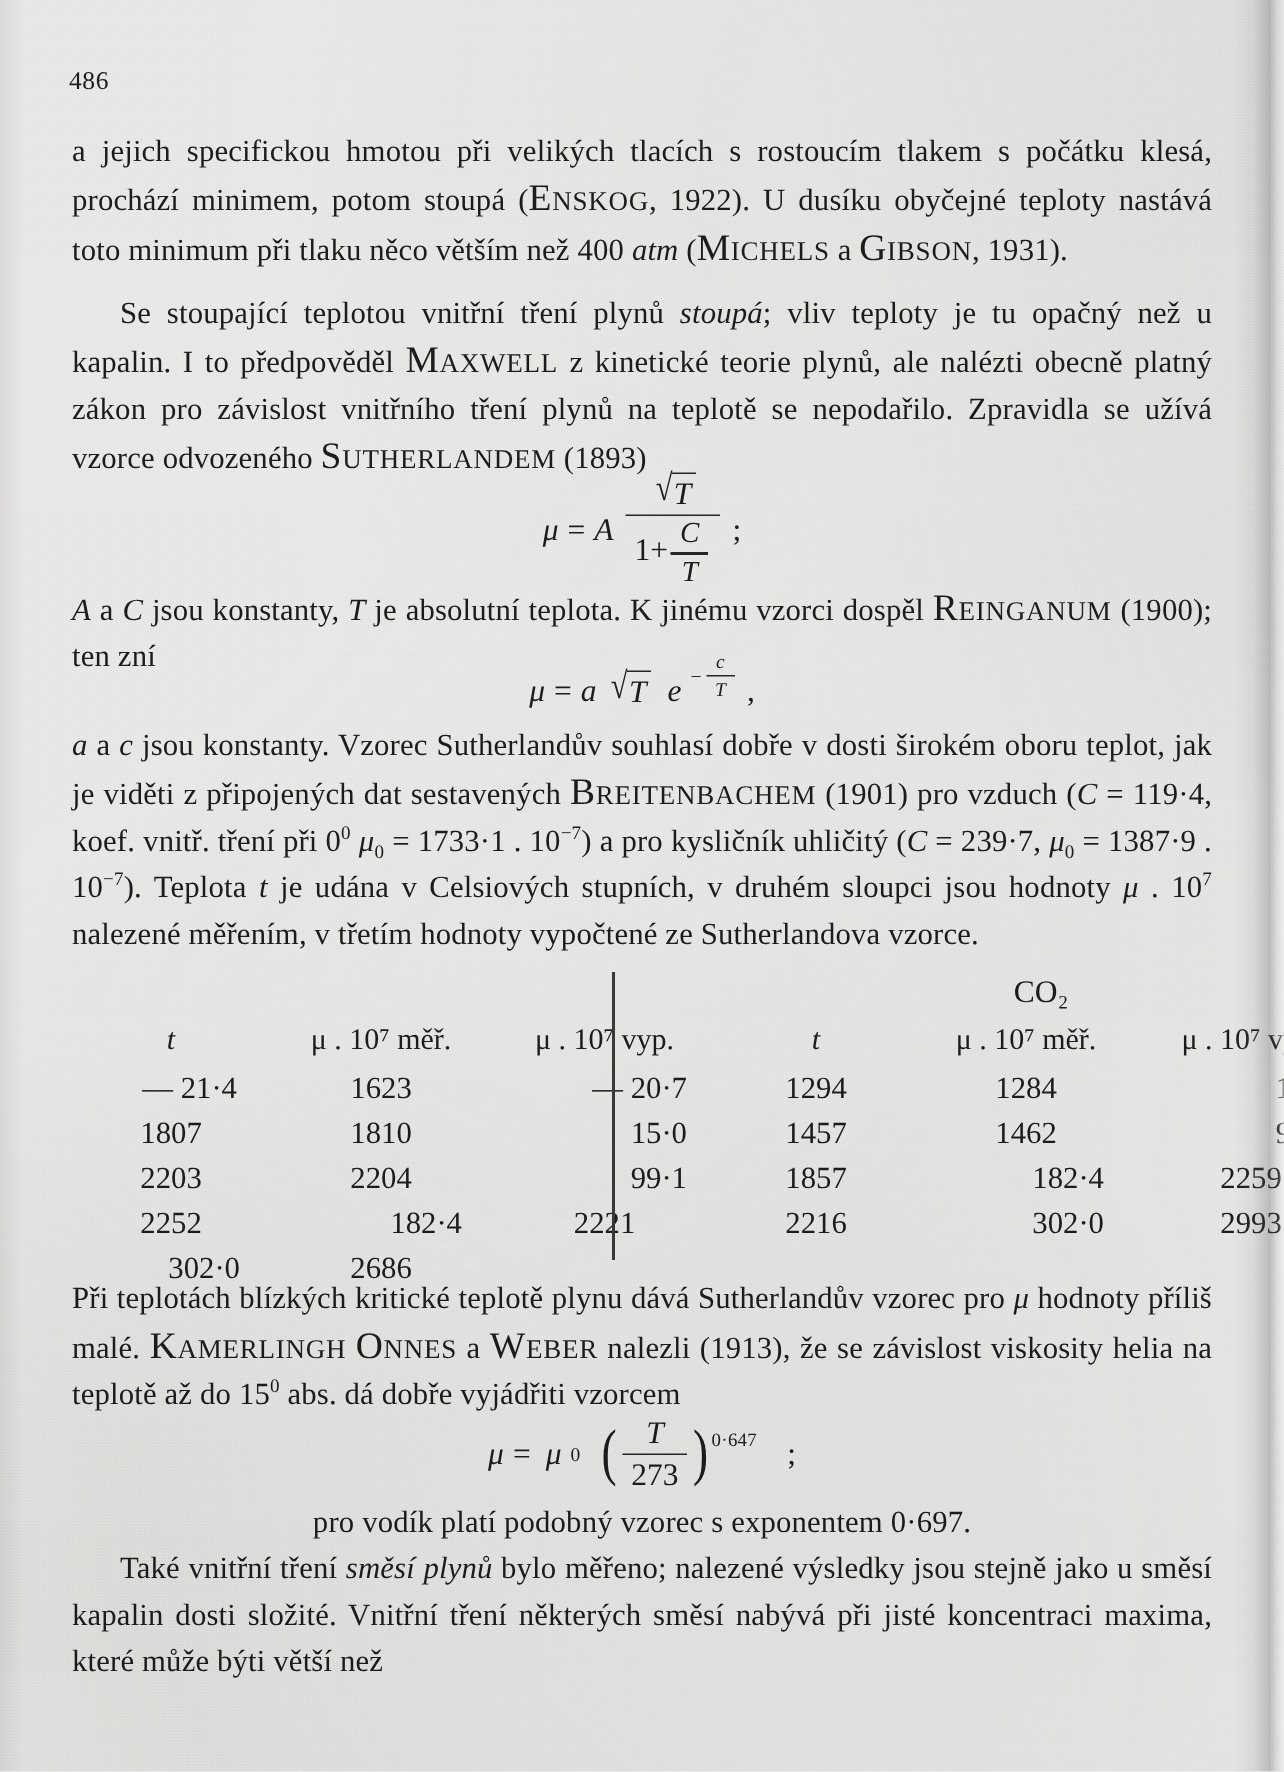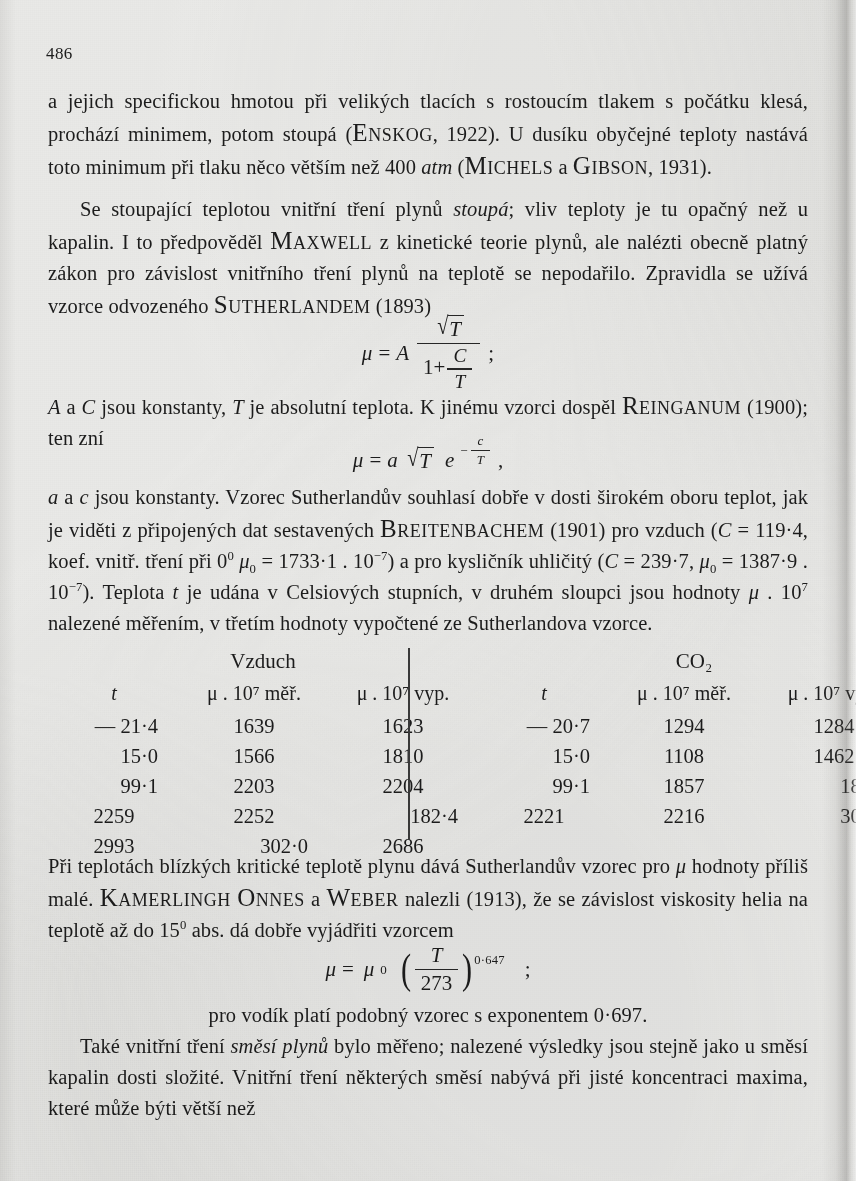--- a/index.html
+++ b/index.html
@@ -263,42 +263,40 @@
   </div>
 
   <div class="textblock" style="top:482px;">
     <p class="para"><span class="mi">a</span><span> a </span><span class="mi">c</span><span> jsou konstanty. Vzorec Sutherlandův souhlasí dobře v dosti širokém oboru teplot, jak je viděti z připojených dat sestavených </span><span class="sc">Breitenbachem</span><span> (1901) pro vzduch (</span><span class="mi">C</span><span> = 119·4, koef. vnitř. tření při 0</span><sup>0</sup><span> </span><span class="mi">μ</span><sub>0</sub><span> = 1733·1 . 10</span><sup>−7</sup><span>) a pro kysličník uhličitý (</span><span class="mi">C</span><span> = 239·7, </span><span class="mi">μ</span><sub>0</sub><span> = 1387·9 . 10</span><sup>−7</sup><span>). Teplota </span><span class="mi">t</span><span> je udána v Celsiových stupních, v druhém sloupci jsou hodnoty </span><span class="mi">μ</span><span> . 10</span><sup>7</sup><span> nalezené měřením, v třetím hodnoty vypočtené ze Sutherlandova vzorce.</span></p>
   </div>
 
   <div id="data-table" style="top:646px;">
     <div id="tbl-divider" style="top:2px; height:192px;"></div>
     <div class="tbl-grid">
 
-      <div class="gas-title" style="grid-column: 1 / span 3;">Vzduch</div>
       <div class="gas-title" style="grid-column: 4 / span 3;">CO₂</div>
 
       <div class="col-head"><span class="mi">t</span></div>
       <div class="col-head">μ . 10⁷ měř.</div>
       <div class="col-head">μ . 10⁷ vyp.</div>
       <div class="col-head"><span class="mi">t</span></div>
       <div class="col-head">μ . 10⁷ měř.</div>
       <div class="col-head">μ . 10⁷ vyp.</div>
 
       <div class="cell-t">— 21·4</div>
-      <div class="cell-v">1639</div>
       <div class="cell-v">1623</div>
       <div class="cell-t2">— 20·7</div>
       <div class="cell-v">1294</div>
       <div class="cell-v">1284</div>
 
       <div class="cell-t">15·0</div>
-      <div class="cell-v">1566</div>
+      <div class="cell-v">1807</div>
       <div class="cell-v">1810</div>
       <div class="cell-t2">15·0</div>
-      <div class="cell-v">1108</div>
+      <div class="cell-v">1457</div>
       <div class="cell-v">1462</div>
 
       <div class="cell-t">99·1</div>
       <div class="cell-v">2203</div>
       <div class="cell-v">2204</div>
       <div class="cell-t2">99·1</div>
       <div class="cell-v">1857</div>
 
       <div class="cell-t">182·4</div>
       <div class="cell-v">2259</div>

